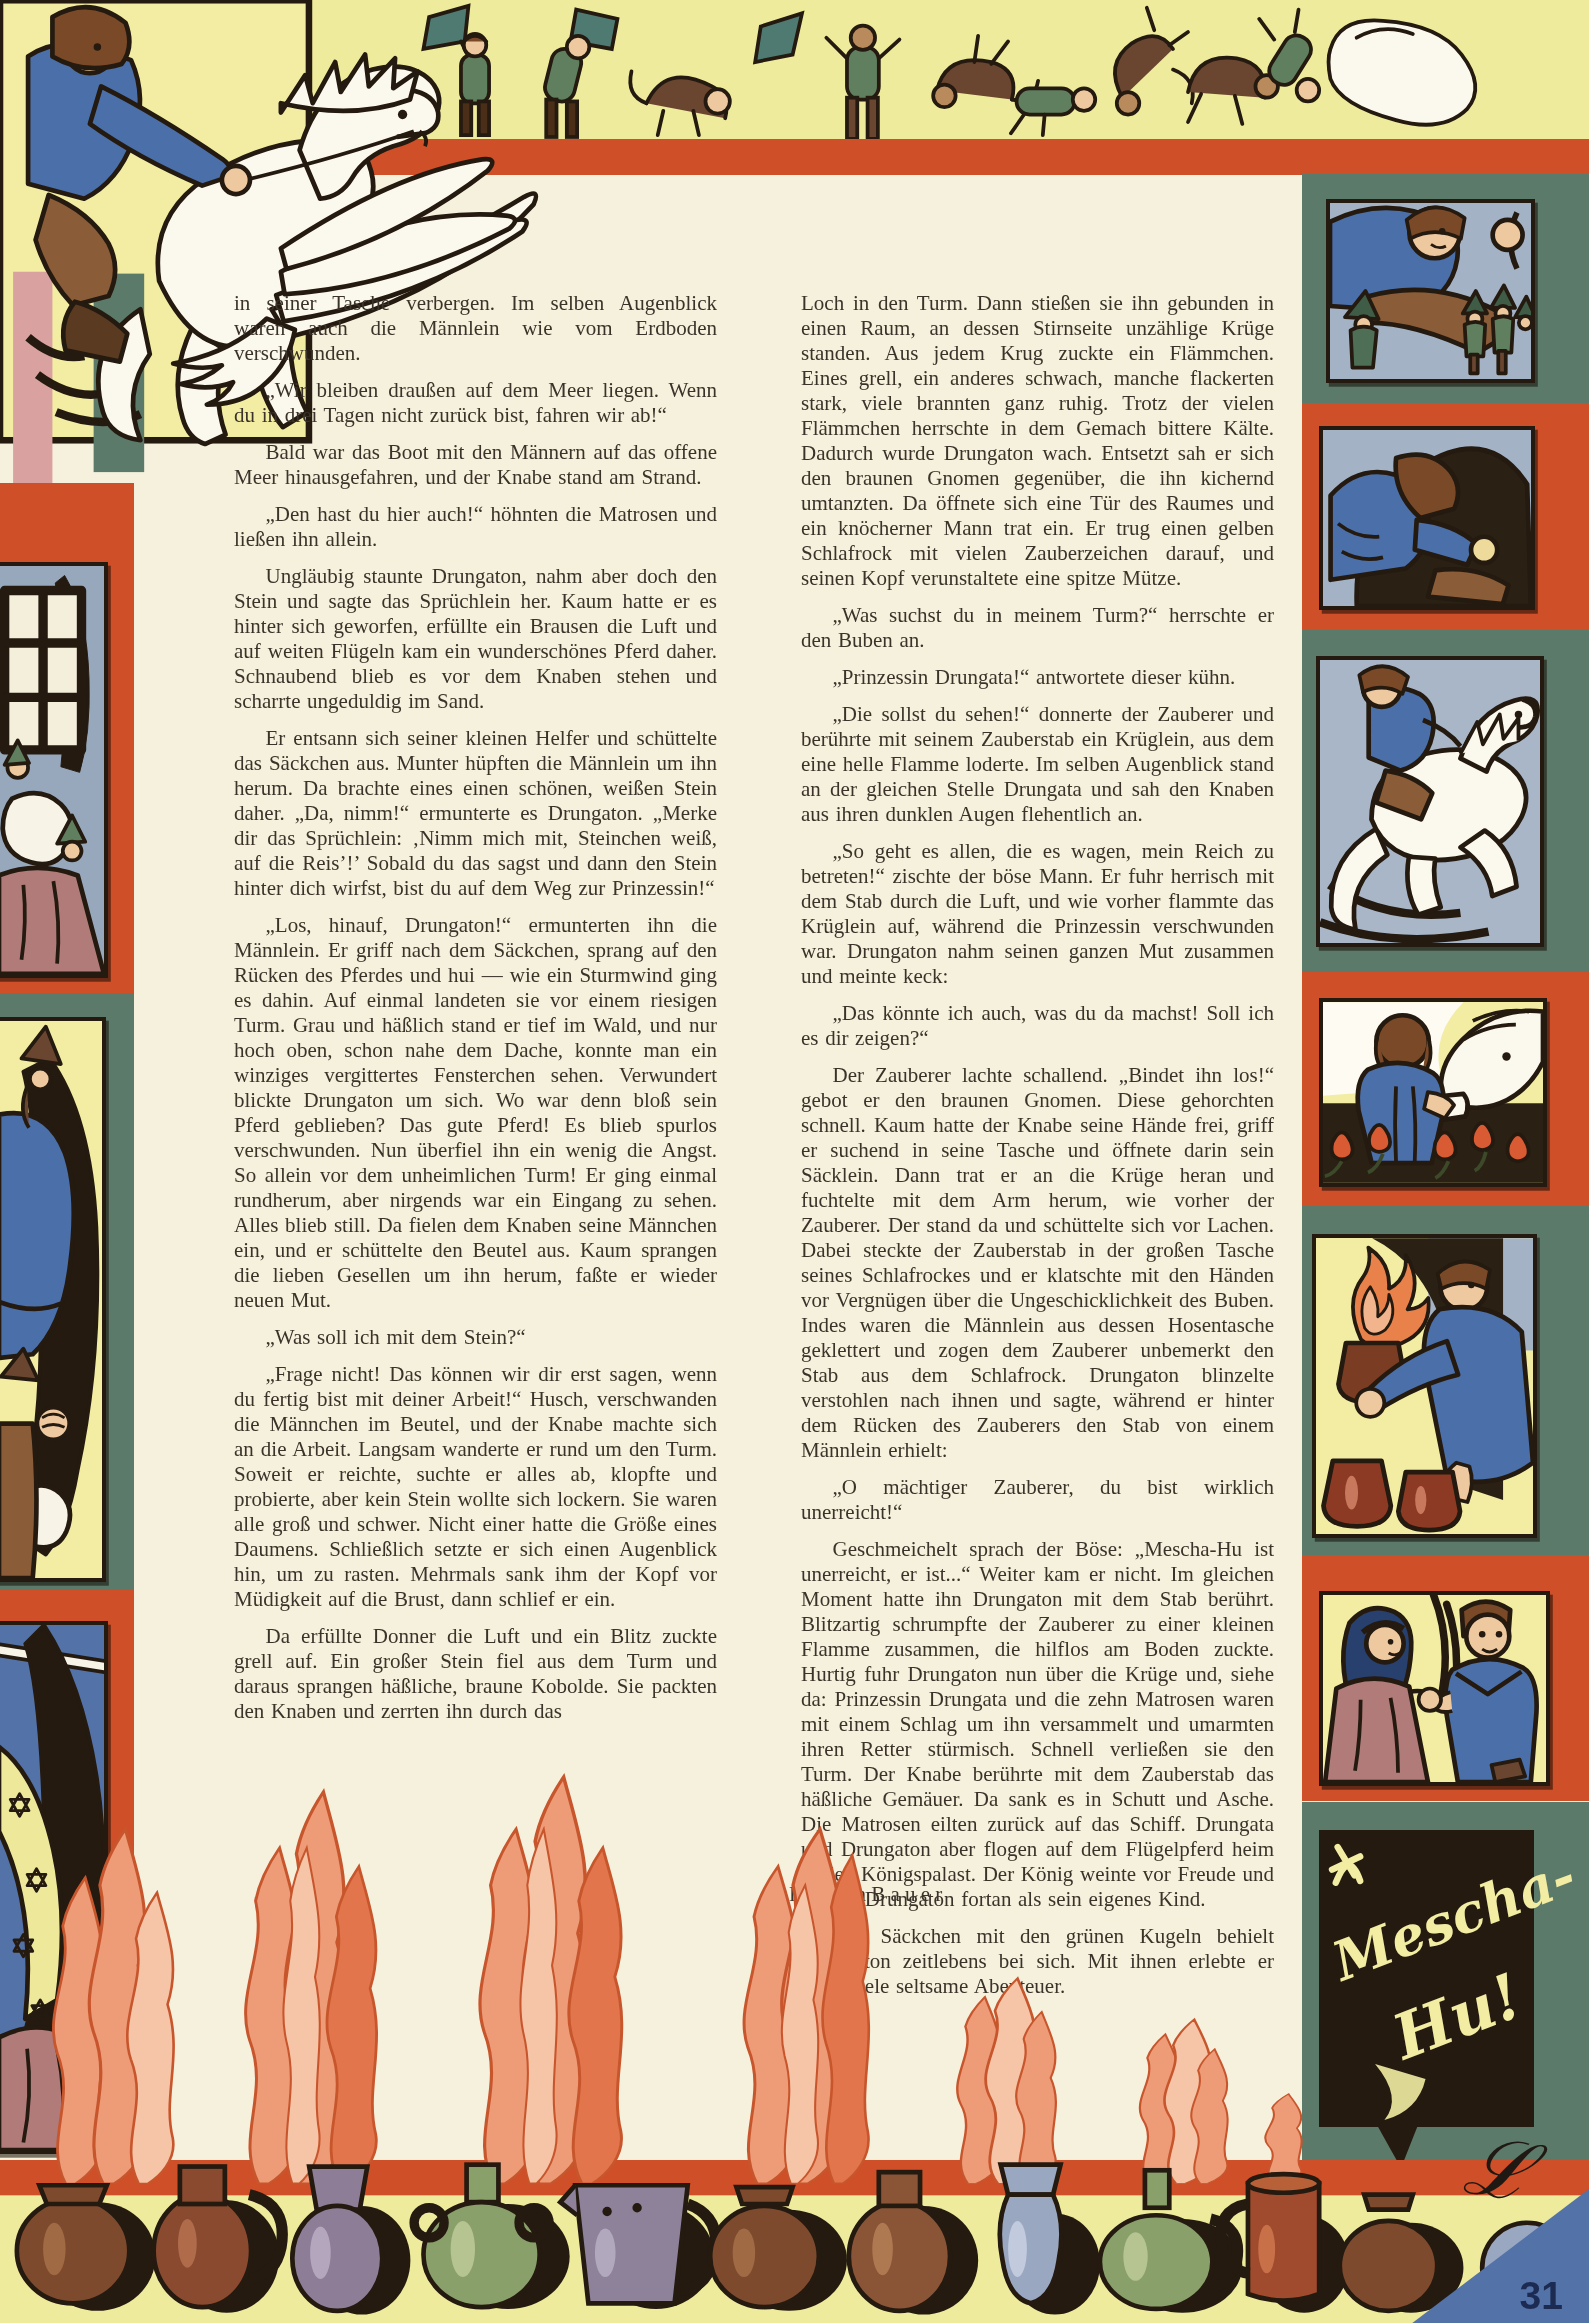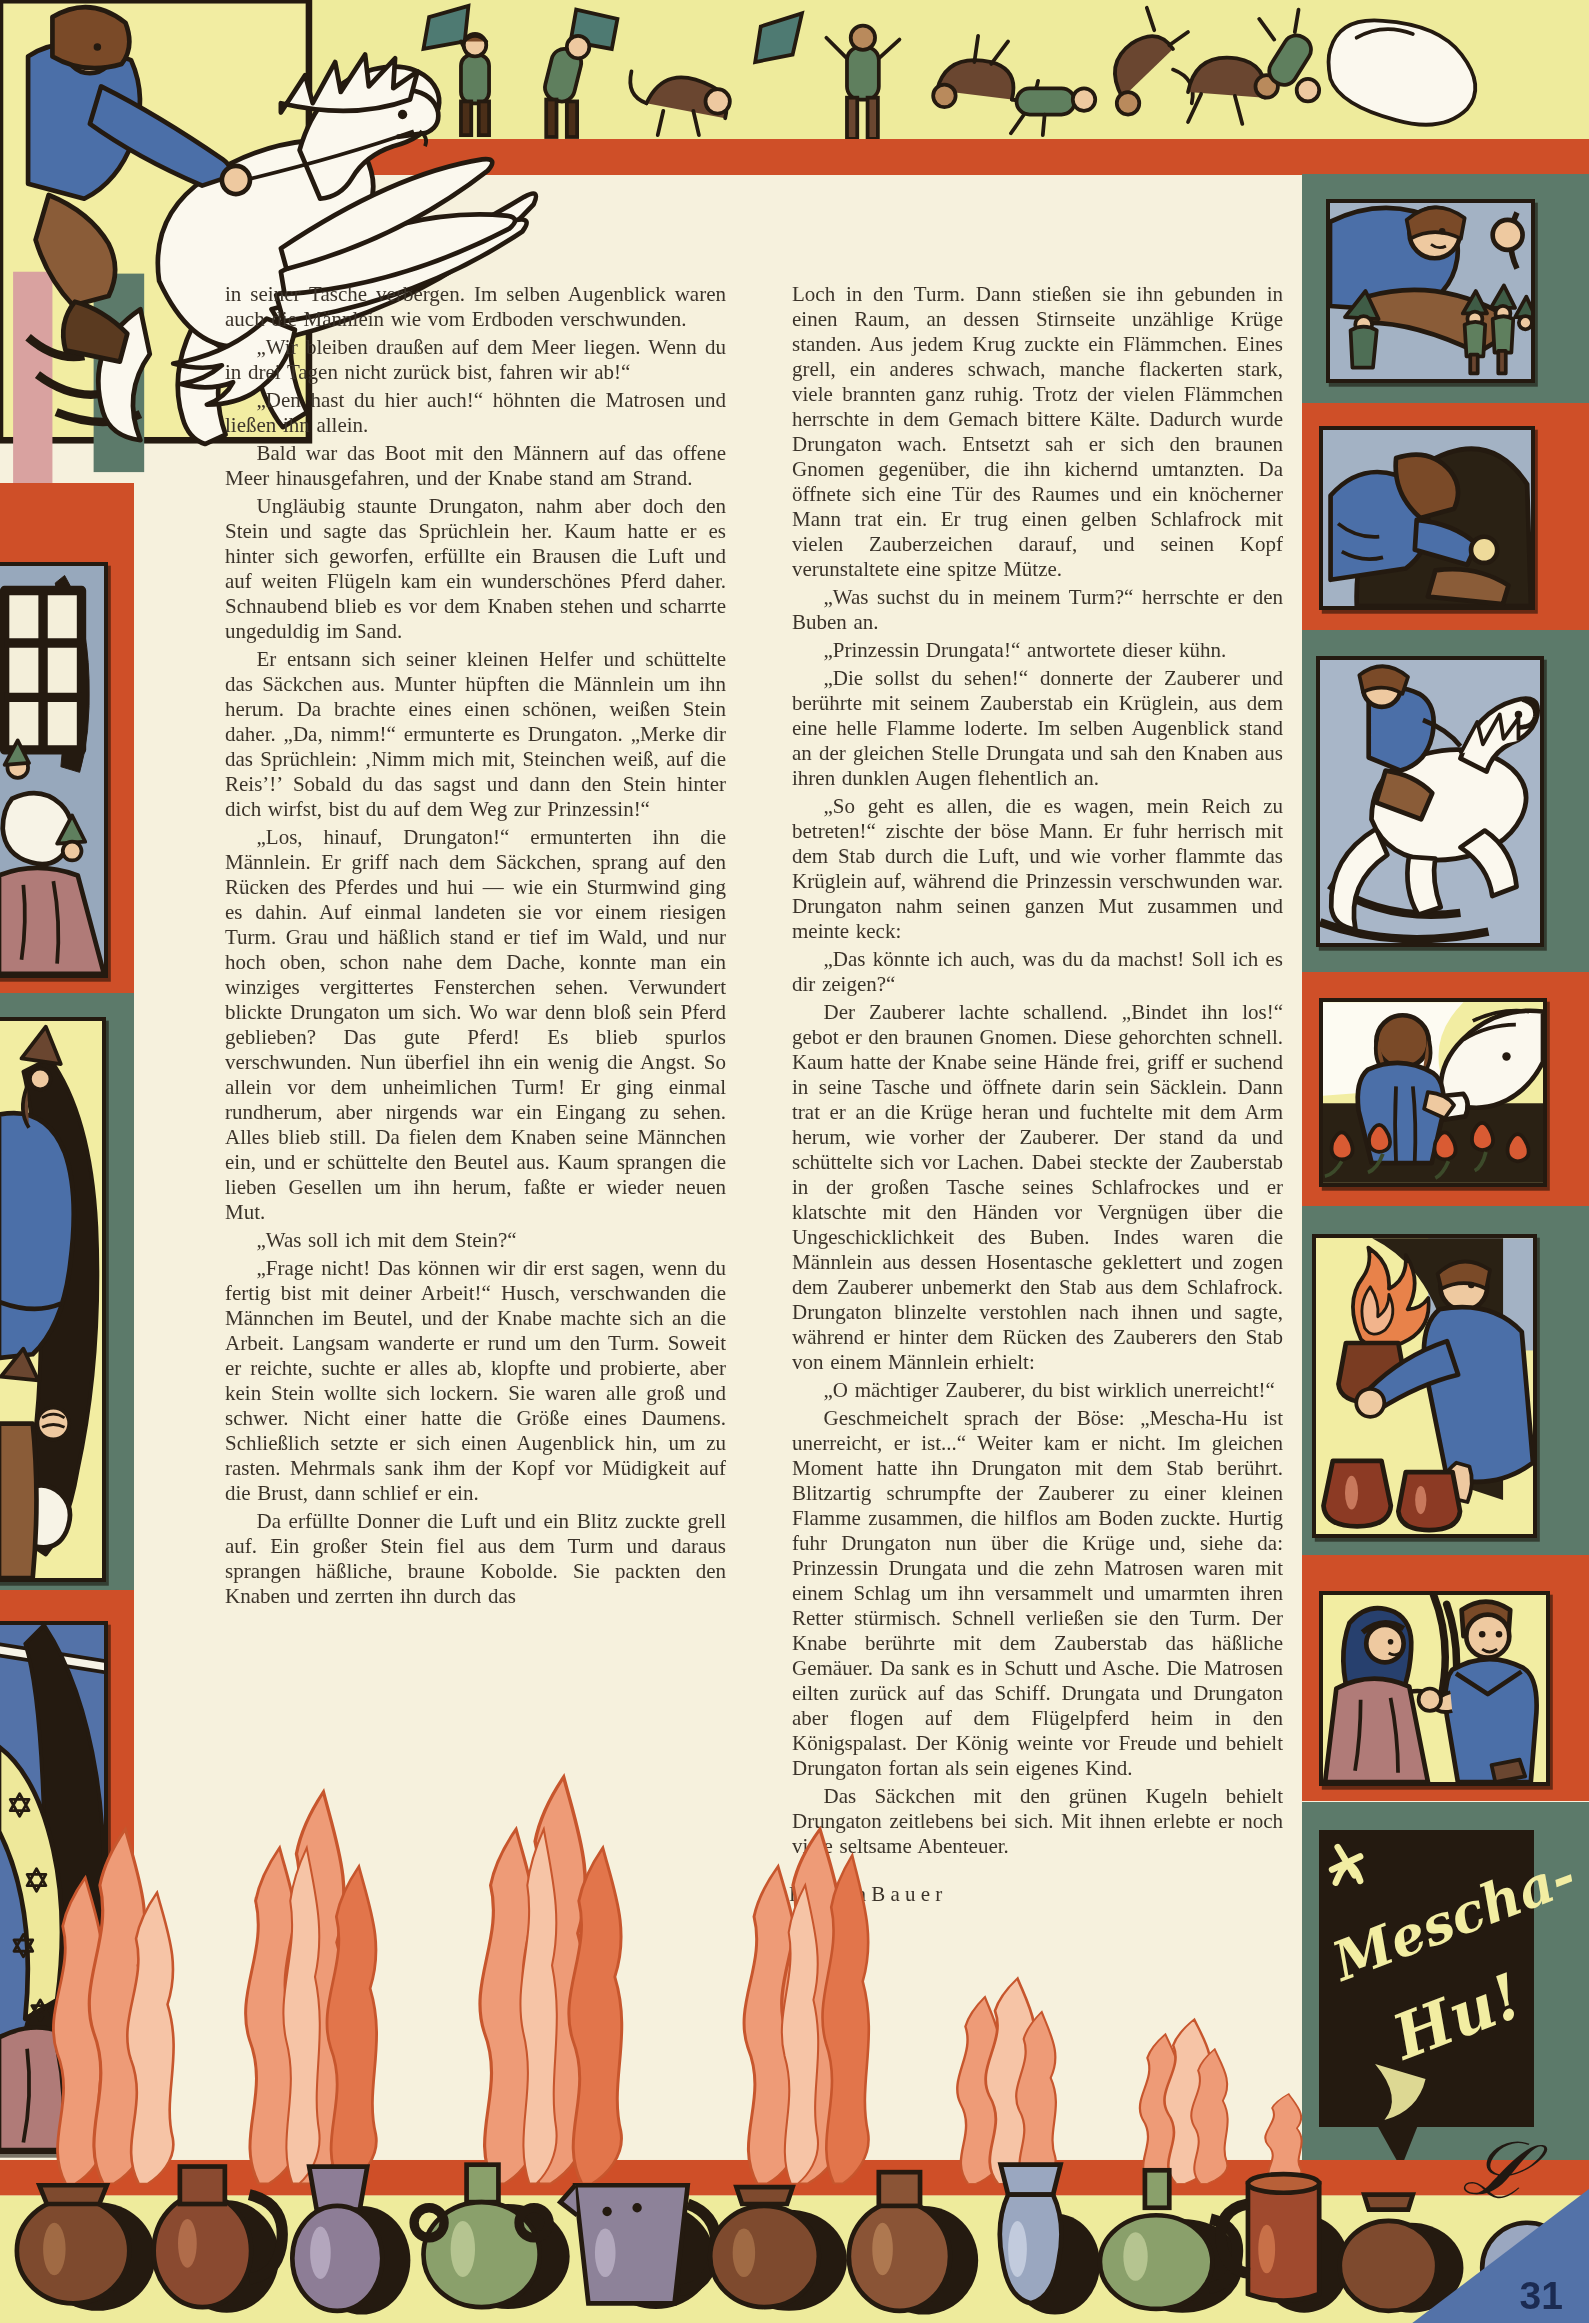--- a/index.html
+++ b/index.html
@@ -5,21 +5,21 @@
   html,body{margin:0;padding:0;background:#d8d4c4;}
   #page{position:relative;width:1589px;height:2324px;background:#f6f1dd;overflow:hidden;
         font-family:"Liberation Serif", serif;}
   .abs{position:absolute;}
   svg{display:block;}
   
   .text-col{position:absolute;top:279px;text-align:justify;font-size:21px;line-height:25px;
             color:#3b332a;word-spacing:1.4px;}
   #col-left{left:222px;width:507px;}
   #col-right{left:789px;width:497px;}
-  .para{margin:3px;text-indent:1.5em;}
+  .para{margin:12px;text-indent:1.5em;}
   .para.noindent{text-indent:0;}
   .author-line{margin-top:3.7px;padding-right:9.4px;font-size:21px;}
   
   .pic{position:absolute;border:4.7px solid #241a10;background:#a3b2c4;box-shadow:2.8px 3.7px 0 rgba(20,12,4,.55);}
   
   .blk{position:absolute;left:1302px;width:287px;}
   .blk.green{background:#5c7a6a;}
   .blk.orange{background:#cf4f28;}
   
   #mescha-box{position:absolute;left:1319px;top:1830px;width:215px;height:297px;background:#241a10;}
@@ -416,22 +416,22 @@
       <path d="M60,250 q30,36 10,60 q36,-10 44,-44" fill="#f2eda2" stroke="none" opacity="0.9"></path>
     </svg>
     <span class="l1">Mescha-</span>
     <span class="l2">Hu!</span>
   </div>
   <div id="mescha-tail"></div>
 
   <div class="text-col" id="col-left">
       <p class="para noindent">in seiner Tasche verbergen. Im selben Augenblick waren auch die Männlein wie vom Erdboden verschwunden.</p>
       <p class="para">„Wir bleiben draußen auf dem Meer liegen. Wenn du in drei Tagen nicht zurück bist, fahren wir ab!“</p>
+      <p class="para">Bald war das Boot mit den Männern auf das offene Meer hinausgefahren, und der Knabe stand am Strand.</p>
       <p class="para">„Den hast du hier auch!“ höhnten die Matrosen und ließen ihn allein.</p>
-      <p class="para">Bald war das Boot mit den Männern auf das offene Meer hinausgefahren, und der Knabe stand am Strand.</p>
       <p class="para">Ungläubig staunte Drungaton, nahm aber doch den Stein und sagte das Sprüchlein her. Kaum hatte er es hinter sich geworfen, erfüllte ein Brausen die Luft und auf weiten Flügeln kam ein wunderschönes Pferd daher. Schnaubend blieb es vor dem Knaben stehen und scharrte ungeduldig im Sand.</p>
       <p class="para">Er entsann sich seiner kleinen Helfer und schüttelte das Säckchen aus. Munter hüpften die Männlein um ihn herum. Da brachte eines einen schönen, weißen Stein daher. „Da, nimm!“ ermunterte es Drungaton. „Merke dir das Sprüchlein: ‚Nimm mich mit, Steinchen weiß, auf die Reis’!’ Sobald du das sagst und dann den Stein hinter dich wirfst, bist du auf dem Weg zur Prinzessin!“</p>
       <p class="para">„Los, hinauf, Drungaton!“ ermunterten ihn die Männlein. Er griff nach dem Säckchen, sprang auf den Rücken des Pferdes und hui — wie ein Sturmwind ging es dahin. Auf einmal landeten sie vor einem riesigen Turm. Grau und häßlich stand er tief im Wald, und nur hoch oben, schon nahe dem Dache, konnte man ein winziges vergittertes Fensterchen sehen. Verwundert blickte Drungaton um sich. Wo war denn bloß sein Pferd geblieben? Das gute Pferd! Es blieb spurlos verschwunden. Nun überfiel ihn ein wenig die Angst. So allein vor dem unheimlichen Turm! Er ging einmal rundherum, aber nirgends war ein Eingang zu sehen. Alles blieb still. Da fielen dem Knaben seine Männchen ein, und er schüttelte den Beutel aus. Kaum sprangen die lieben Gesellen um ihn herum, faßte er wieder neuen Mut.</p>
       <p class="para">„Was soll ich mit dem Stein?“</p>
       <p class="para">„Frage nicht! Das können wir dir erst sagen, wenn du fertig bist mit deiner Arbeit!“ Husch, verschwanden die Männchen im Beutel, und der Knabe machte sich an die Arbeit. Langsam wanderte er rund um den Turm. Soweit er reichte, suchte er alles ab, klopfte und probierte, aber kein Stein wollte sich lockern. Sie waren alle groß und schwer. Nicht einer hatte die Größe eines Daumens. Schließlich setzte er sich einen Augenblick hin, um zu rasten. Mehrmals sank ihm der Kopf vor Müdigkeit auf die Brust, dann schlief er ein.</p>
       <p class="para">Da erfüllte Donner die Luft und ein Blitz zuckte grell auf. Ein großer Stein fiel aus dem Turm und daraus sprangen häßliche, braune Kobolde. Sie packten den Knaben und zerrten ihn durch das</p>
     </div>
   <div class="text-col" id="col-right">
   <p class="para noindent">Loch in den Turm. Dann stießen sie ihn gebunden in einen Raum, an dessen Stirnseite unzählige Krüge standen. Aus jedem Krug zuckte ein Flämmchen. Eines grell, ein anderes schwach, manche flackerten stark, viele brannten ganz ruhig. Trotz der vielen Flämmchen herrschte in dem Gemach bittere Kälte. Dadurch wurde Drungaton wach. Entsetzt sah er sich den braunen Gnomen gegenüber, die ihn kichernd umtanzten. Da öffnete sich eine Tür des Raumes und ein knöcherner Mann trat ein. Er trug einen gelben Schlafrock mit vielen Zauberzeichen darauf, und seinen Kopf verunstaltete eine spitze Mütze.</p>
       <p class="para">„Was suchst du in meinem Turm?“ herrschte er den Buben an.</p>

